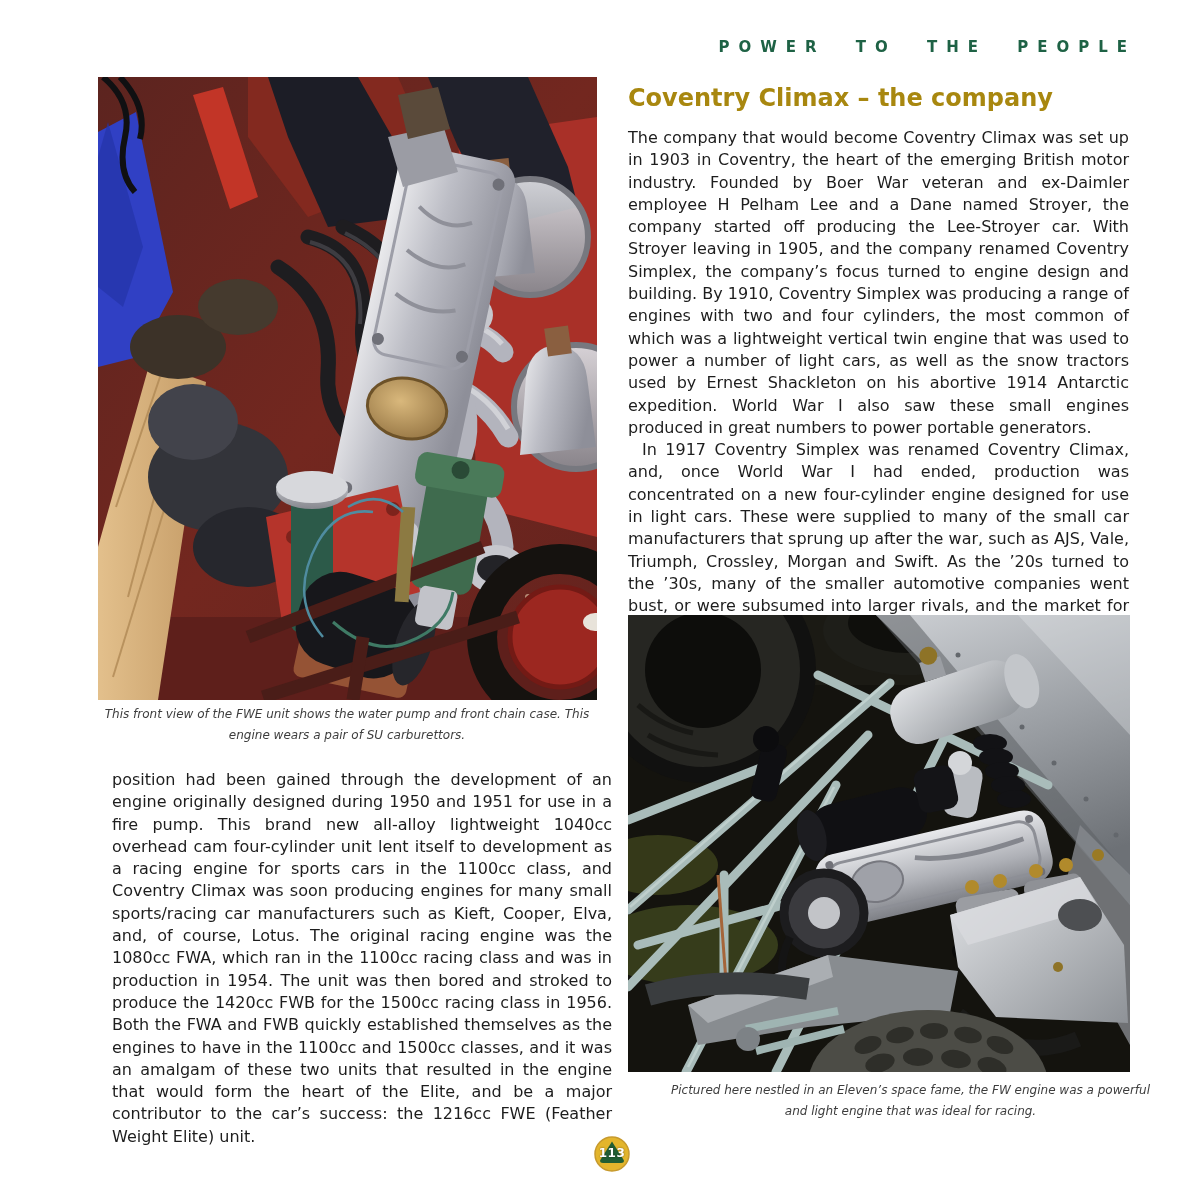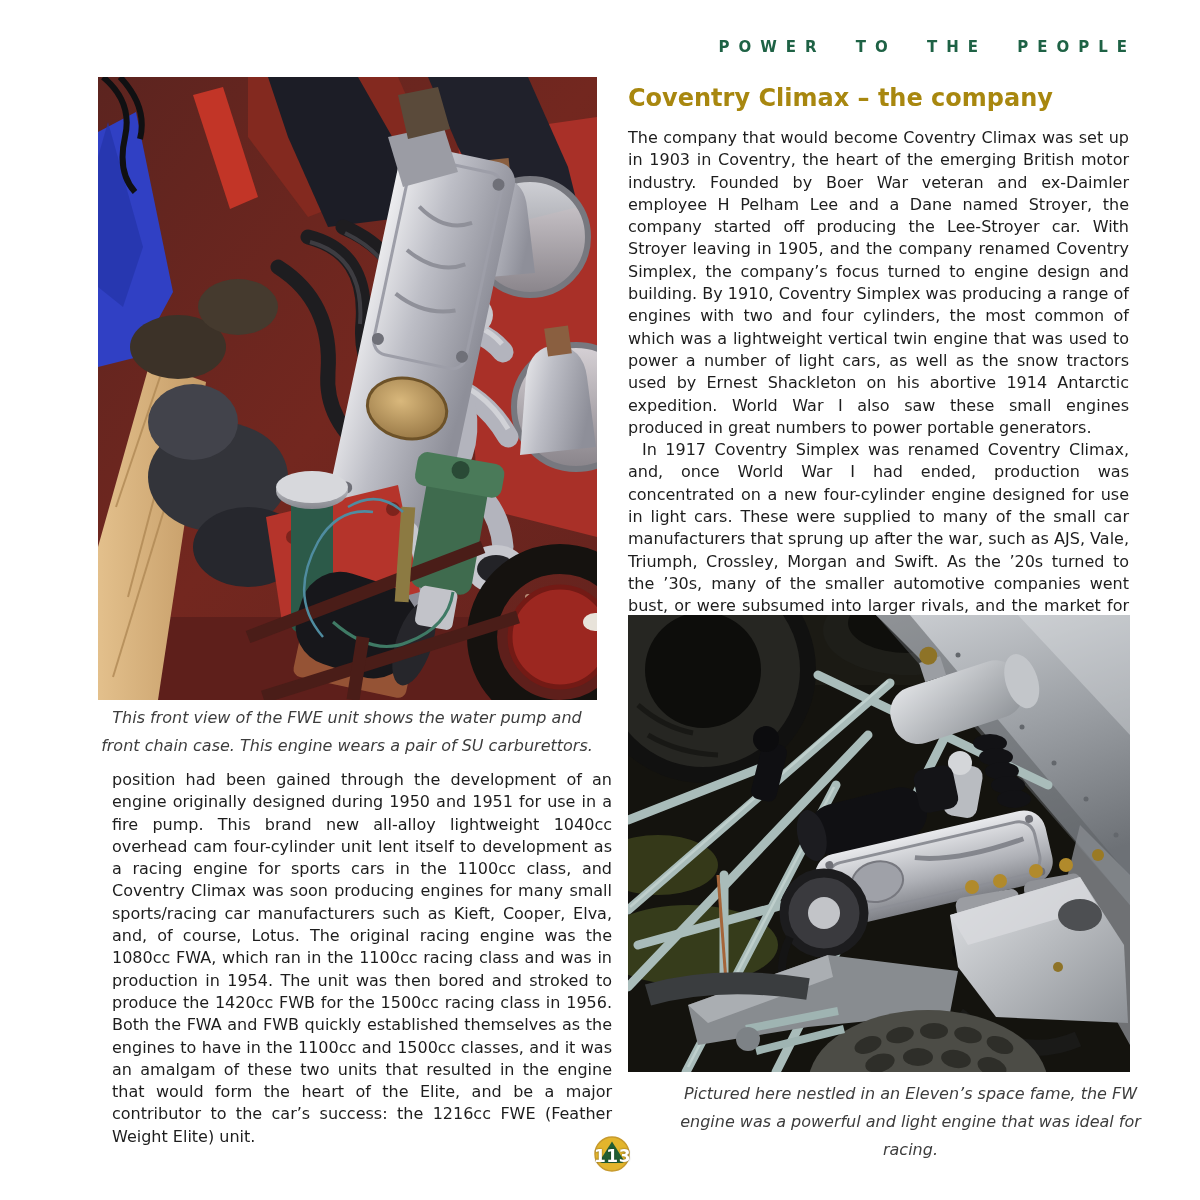--- a/index.html
+++ b/index.html
@@ -15,21 +15,21 @@
     letter-spacing:9px;word-spacing:16px;white-space:nowrap;
   }
   .col-left{position:absolute;left:97px;top:0;width:500px;}
   .col-right{position:absolute;left:628px;top:0;width:501px;}
   .photo{position:absolute;overflow:hidden;background:#222;}
   .photo svg{display:block;}
   #photo1{left:98px;top:77px;width:499px;height:623px;}
   #photo2{left:628px;top:615px;width:502px;height:457px;}
   .caption{
     position:absolute;width:100%;text-align:center;
-    font-style:italic;font-size:16px;line-height:1.75;color:#3d3d3d;
+    font-style:italic;font-size:12px;line-height:1.75;color:#3d3d3d;
     font-family:"DejaVu Sans","Liberation Sans",sans-serif;
   }
   #caption1{top:704px;left:0;}
   #caption2{top:1080px;left:0;margin-left:32px;}
   .section-heading{
     position:absolute;top:84px;left:0;width:100%;
     font-size:24px;font-weight:bold;color:#a8870f;
   }
   .bodytext{
     font-size:16px;line-height:22.3px;color:#1d1d1d;
@@ -37,21 +37,21 @@
   }
   .bodytext p{margin:0;}
   #rc-text{position:absolute;top:105px;left:0;width:100%;margin-top:22px;}
   #rc-text p.indent{text-indent:14px;}
   #lc-body{position:absolute;top:769px;left:15px;width:100%;}
   .page-badge{
     position:absolute;left:594px;top:1136px;width:36px;height:36px;
   }
   .page-badge .num{
     position:absolute;left:0;top:10px;width:100%;text-align:center;
-    font-size:17px;font-weight:bold;color:#ffffff;letter-spacing:0.5px;
+    font-size:12px;font-weight:bold;color:#ffffff;letter-spacing:0.5px;
     text-shadow:0 0 2px rgba(0,0,0,.55);
   }
 </style>
 </head>
 <body>
 
 <div class="page">
 
   <div class="running-head">POWER TO THE PEOPLE</div>
 

